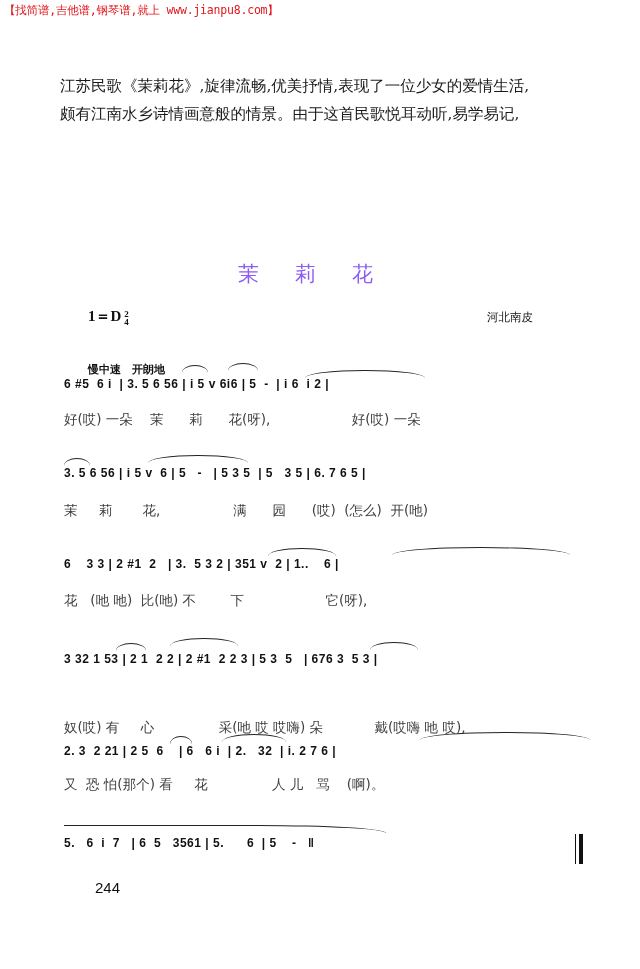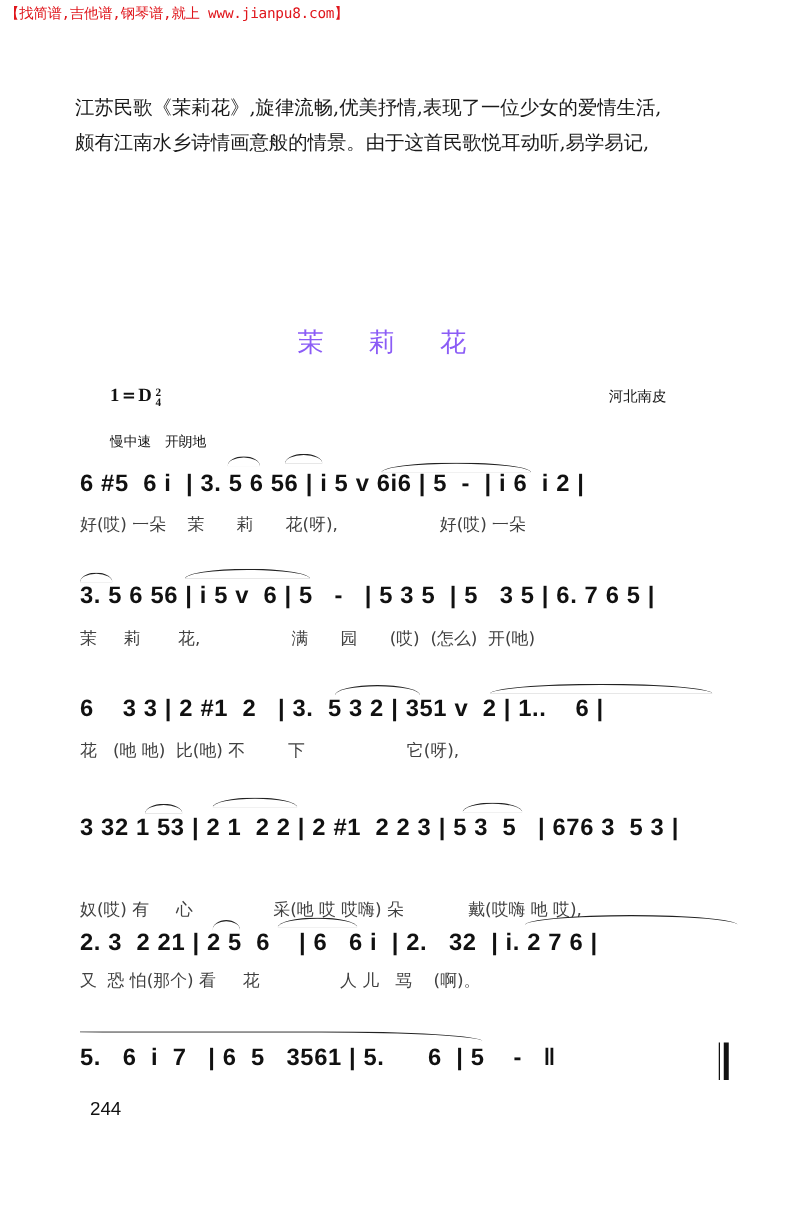--- a/index.html
+++ b/index.html
@@ -4,27 +4,27 @@
 <style>
   html, body { margin:0; padding:0; background:#ffffff; }
   body { width:640px; height:969px; position:relative; overflow:hidden; color:#111; font-family:"DejaVu Serif","Liberation Serif",serif; }
   .banner { position:absolute; left:4px; top:3px; font-family:"DejaVu Sans Mono","Liberation Mono",monospace; font-size:11.5px; color:#e0161c; white-space:nowrap; letter-spacing:-0.2px; }
   .para { position:absolute; left:60px; top:72px; width:520px; font-size:15.5px; line-height:28.3px; color:#1a1a1a; }
   .para p { margin:0; white-space:nowrap; }
   .title { position:absolute; left:238px; top:260px; font-size:21px; letter-spacing:36px; color:#8b5cf6; }
   .key { position:absolute; left:88px; top:307px; font-family:"Liberation Serif",serif; font-weight:bold; font-size:15px; }
   .key .frac { display:inline-block; font-size:9px; line-height:8px; vertical-align:middle; text-align:center; margin-left:3px; }
   .origin { position:absolute; left:487px; top:310px; font-family:"DejaVu Sans",sans-serif; font-size:11.5px; }
-  .tempo { position:absolute; left:88px; top:346px; font-family:"DejaVu Sans",sans-serif; font-weight:normal; font-size:11px; }
-  .notes { position:absolute; left:64px; font-family:"Liberation Sans",sans-serif; font-weight:bold; font-size:19px; white-space:pre; letter-spacing:0.5px; }
+  .tempo { position:absolute; left:88px; top:362px; font-family:"DejaVu Sans",sans-serif; font-weight:bold; font-size:11px; }
+  .notes { position:absolute; left:64px; font-family:"Liberation Sans",sans-serif; font-weight:bold; font-size:12px; white-space:pre; letter-spacing:0.5px; }
   .lyrics { position:absolute; left:64px; font-family:"DejaVu Sans",sans-serif; font-size:13.5px; white-space:pre; color:#404040; }
   .slur { position:absolute; border-top:1.3px solid #222; border-radius:50% 50% 0 0 / 100% 100% 0 0; height:7px; }
   .final { position:absolute; left:579px; top:834px; width:4px; height:30px; background:#111; }
   .final2 { position:absolute; left:575px; top:834px; width:1.4px; height:30px; background:#111; }
-  .pageno { position:absolute; left:72px; top:879px; font-family:"Liberation Sans",sans-serif; font-size:15px;text-align:right; }
+  .pageno { position:absolute; left:95px; top:879px; font-family:"Liberation Sans",sans-serif; font-size:15px;text-align:right; }
 </style>
 </head>
 <body>
 
 <div class="banner">【找简谱,吉他谱,钢琴谱,就上 www.jianpu8.com】</div>
 
 <div class="para">
   <p>江苏民歌《茉莉花》,旋律流畅,优美抒情,表现了一位少女的爱情生活,</p>
   <p>颇有江南水乡诗情画意般的情景。由于这首民歌悦耳动听,易学易记,</p>
 </div>

